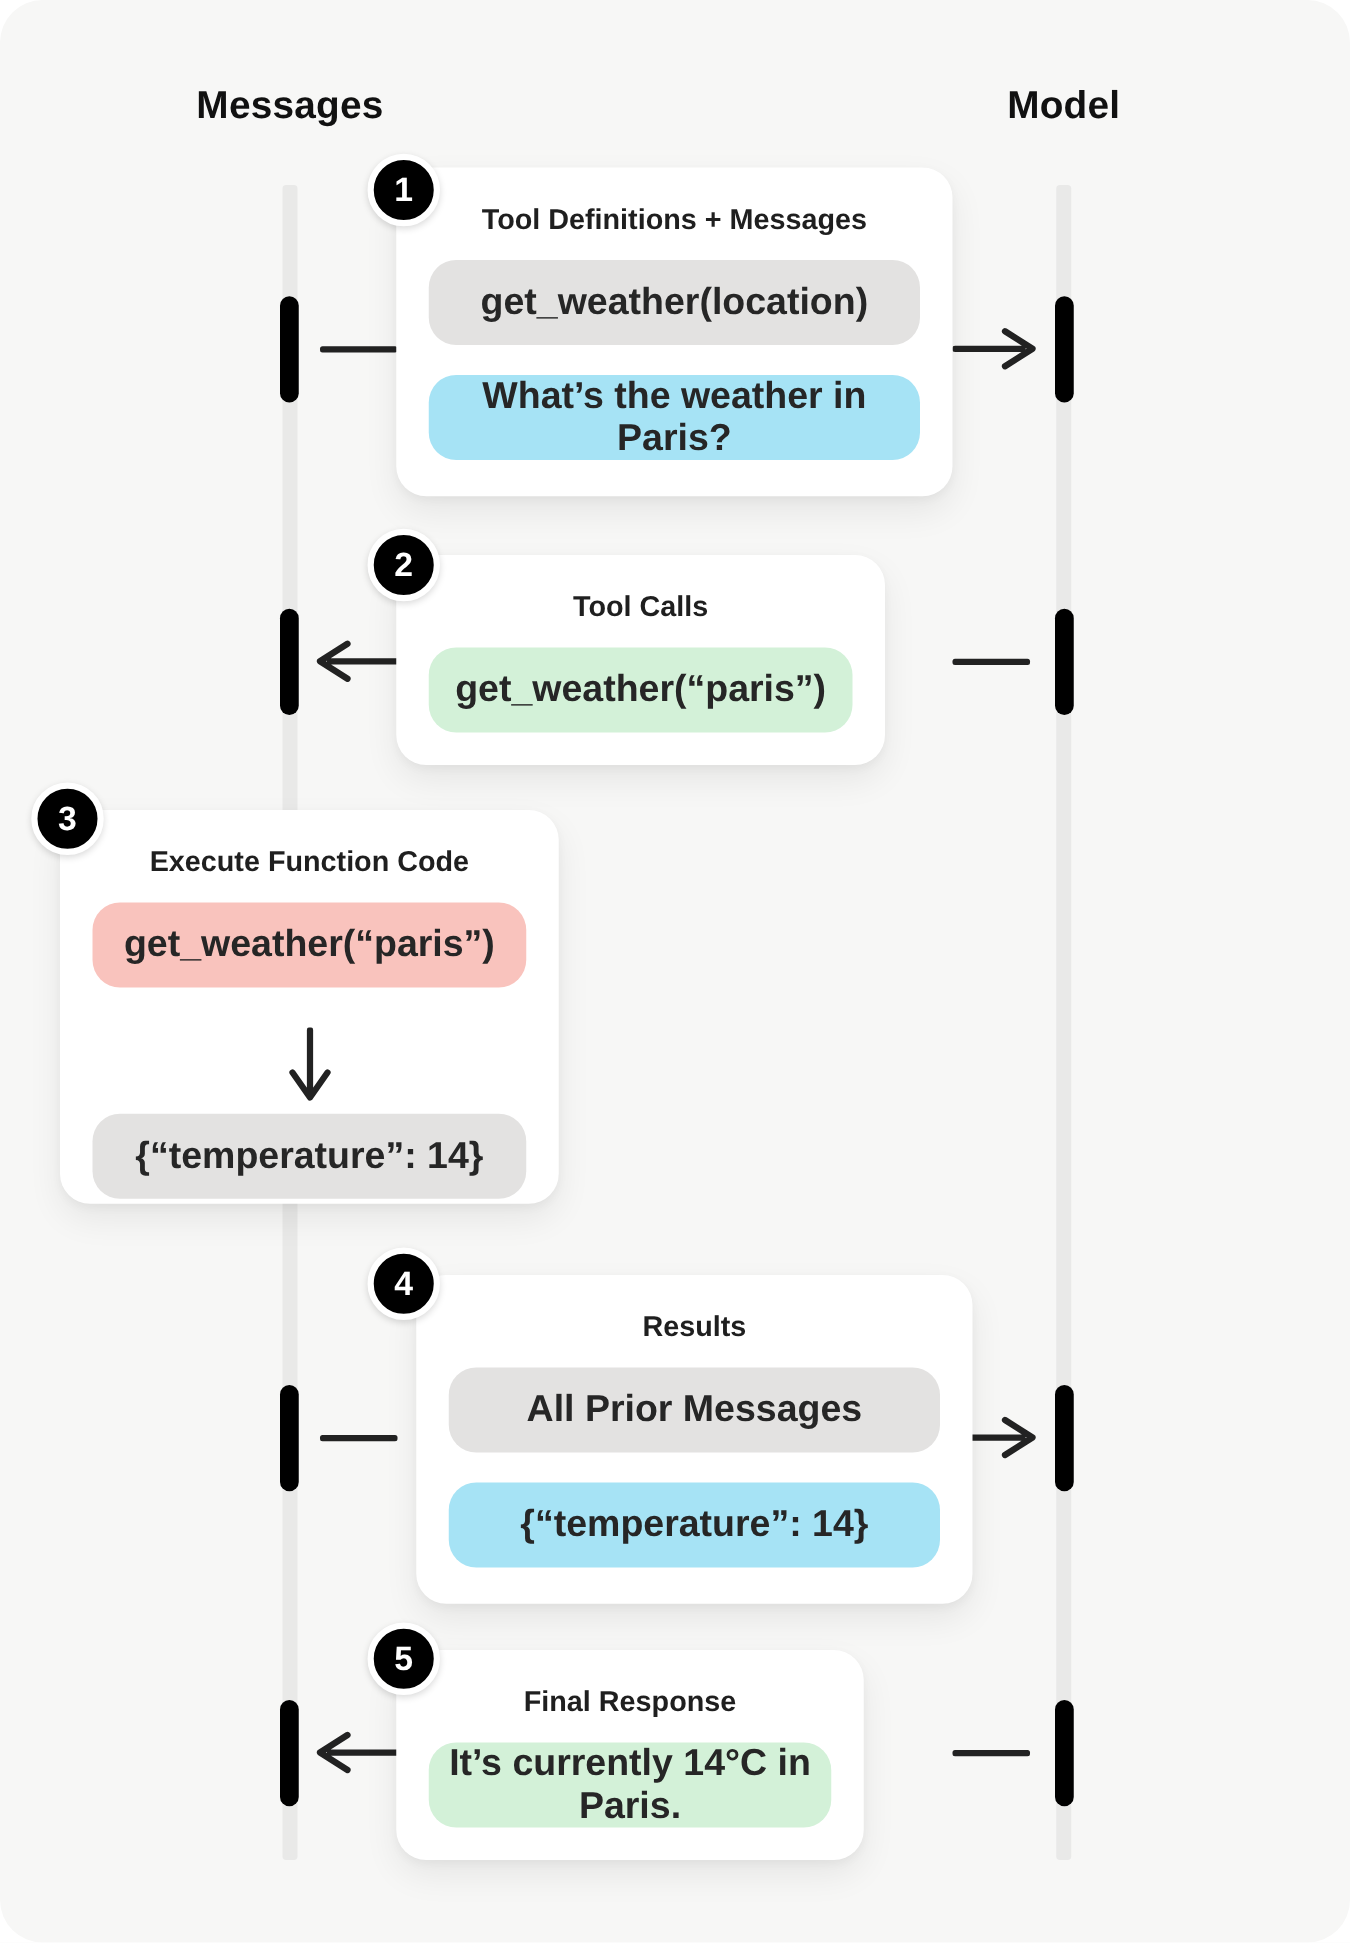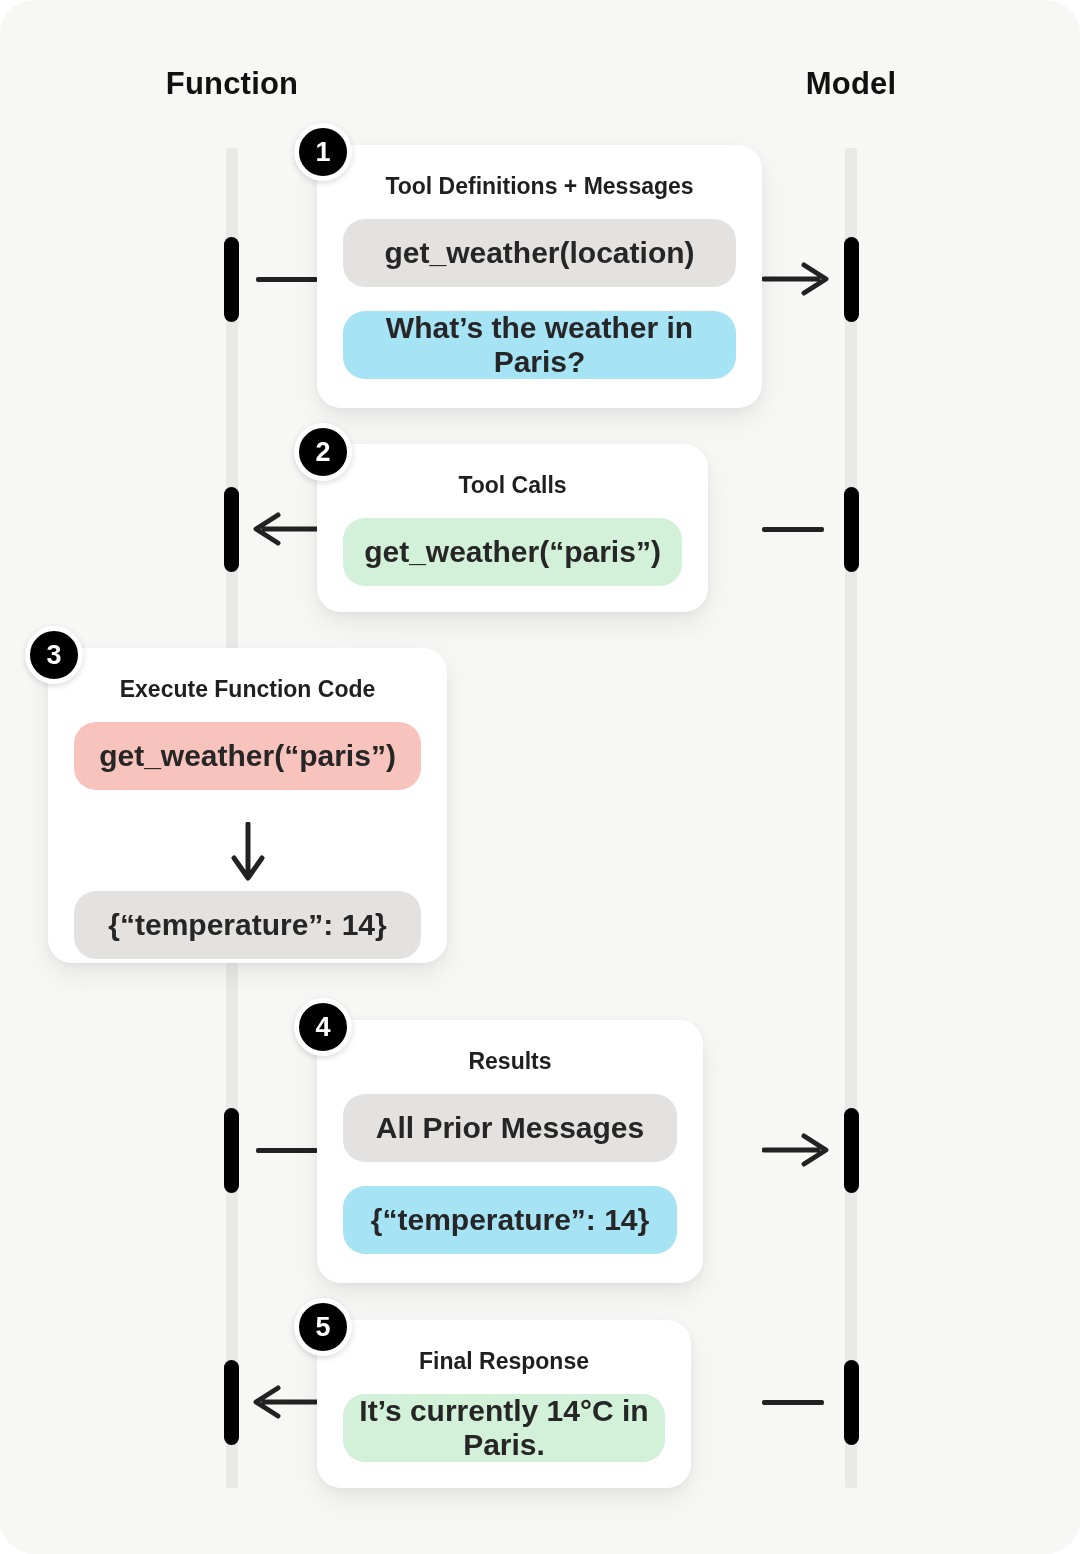--- a/index.html
+++ b/index.html
@@ -51,21 +51,21 @@
     display:flex;align-items:center;justify-content:center;
     box-shadow:0 2px 6px rgba(0,0,0,.15);
   }
 </style>
 </head>
 <body>
 
 <div class="stage">
   <div class="canvas"></div>
 
-  <div class="actor-label" style="left:82px;">Function</div>
+  <div class="actor-label" style="left:82px;">Messages</div>
   <div class="actor-label" style="left:701px;">Model</div>
 
   <div class="lifeline left"></div>
   <div class="lifeline right"></div>
 
   <div class="abar left" style="top:237px;"></div>
   <div class="abar right" style="top:237px;"></div>
   <div class="abar left" style="top:487px;"></div>
   <div class="abar right" style="top:487px;"></div>
   <div class="abar left" style="top:1108px;"></div>
@@ -86,21 +86,21 @@
   <div class="hline" style="left:256px;top:1148px;width:62px;"></div>
   <svg class="arrow-svg" style="left:762px;top:1130px;" width="72" height="40">
     <path d="M2 20 H56 M42 6 L64 20 L42 34"></path>
   </svg>
 
   <svg class="arrow-svg" style="left:248px;top:1382px;" width="72" height="40">
     <path d="M70 20 H16 M30 6 L8 20 L30 34"></path>
   </svg>
   <div class="hline" style="left:762px;top:1400px;width:62px;"></div>
 
-  <div class="card" style="left:317px;top:145px;width:445px;height:263px;">
+  <div class="card" style="left:317px;top:134px;width:445px;height:263px;">
     <div class="card-title">Tool Definitions + Messages</div>
     <div class="pill gray">get_weather(location)</div>
     <div class="pill blue">What’s the weather in Paris?</div>
   </div>
 
   <div class="card" style="left:317px;top:444px;width:391px;height:168px;">
     <div class="card-title">Tool Calls</div>
     <div class="pill green">get_weather(“paris”)</div>
   </div>
 
@@ -108,21 +108,21 @@
     <div class="card-title">Execute Function Code</div>
     <div class="pill pink">get_weather(“paris”)</div>
     <div class="down-arrow-wrap">
       <svg class="arrow-svg" style="position:static;" width="40" height="62">
         <path d="M20 2 V50 M6 36 L20 56 L34 36"></path>
       </svg>
     </div>
     <div class="pill gray">{“temperature”: 14}</div>
   </div>
 
-  <div class="card" style="left:317px;top:1020px;width:386px;height:263px;">
+  <div class="card" style="left:333px;top:1020px;width:445px;height:263px;">
     <div class="card-title">Results</div>
     <div class="pill gray">All Prior Messages</div>
     <div class="pill blue">{“temperature”: 14}</div>
   </div>
 
   <div class="card" style="left:317px;top:1320px;width:374px;height:168px;">
     <div class="card-title">Final Response</div>
     <div class="pill green">It’s currently 14°C in Paris.</div>
   </div>
 

